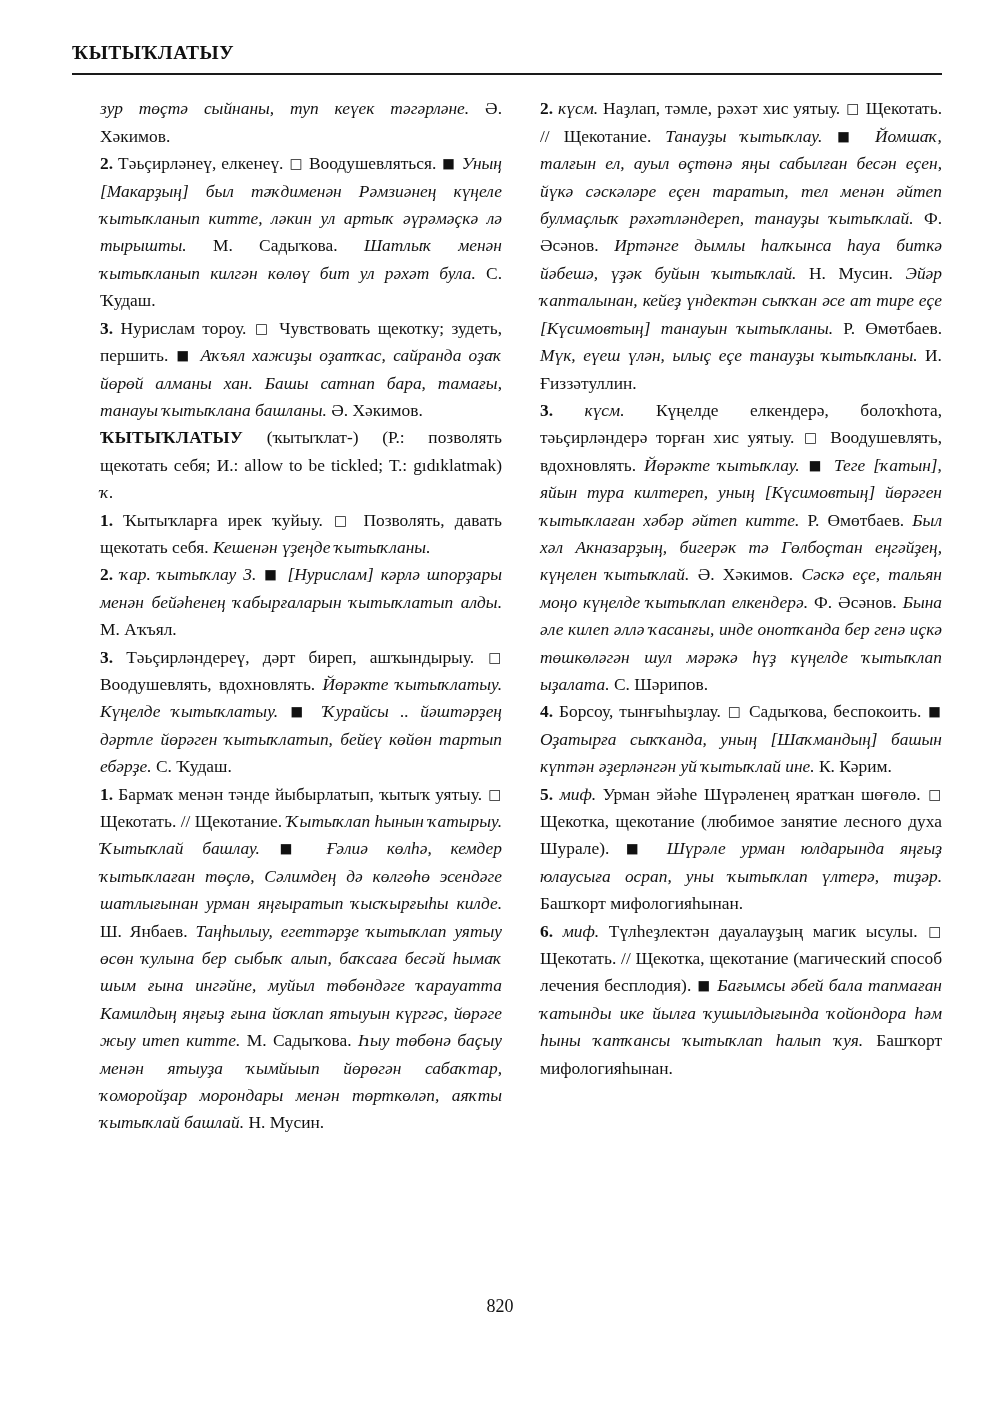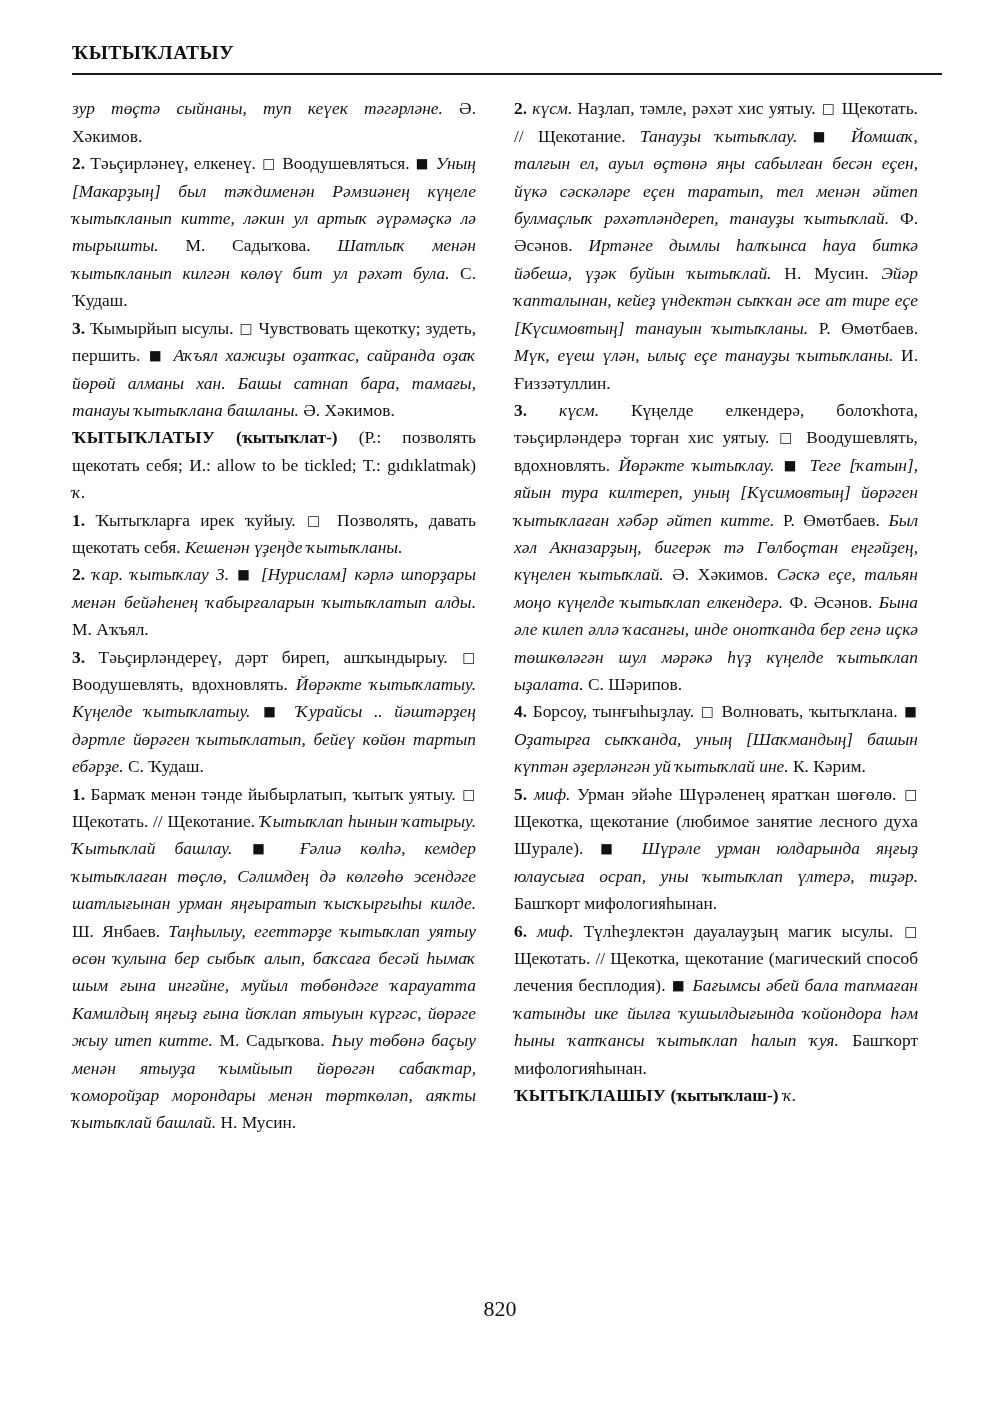--- a/index.html
+++ b/index.html
@@ -34,38 +34,39 @@
     border: 0;
     border-top: 2.1px solid #1a1a1a;
     margin: 0 0 20px 0;
     width: 100%;
   }
   .columns {
     display: flex;
     flex-direction: row;
     gap: 38px;
     height: 1185px;
+    margin-left: 28px;
   }
   .col {
     width: 404px;
     font-size: 17.4px;
     line-height: 27.4px;
     text-align: justify;
     text-justify: inter-word;
     hyphens: manual;
   }
   .col p {
     margin: 0;
     text-indent: 0;
   }
   .p-ind {
     text-indent: 24px;
   }
   .ital { font-style: italic; }
-  .bold { font-weight: bold; }
+  .bold { font-weight: normal; }
   .hw {
     font-weight: bold;
     letter-spacing: 0.3px;
   }
   .sense-num {
     font-weight: bold;
   }
   .mark-open {
     font-family: "DejaVu Sans", sans-serif;
     font-size: 13.5px;
@@ -77,67 +78,66 @@
     font-size: 13.5px;
     vertical-align: 1px;
     padding: 0 1px;
   }
   .folio {
     position: absolute;
     left: 0;
     top: 1296px;
     width: 1000px;
     text-align: center;
-    font-size: 22px;
+    font-size: 18px;
   }
 </style>
 </head>
 <body>
 
 <div class="page">
 
   <div class="running-head">ҠЫТЫҠЛАТЫУ</div>
   <hr class="head-rule">
 
   <div class="columns">
 
     <div class="col">
 
       <p><span class="ital">зур төçтә сыйнаны, туп кеүек тәгәрләне.</span><span> Ә. Хәкимов.</span></p>
 
       <p class="p-ind"><span class="sense-num">2.</span> <span>Тәьçирләнеү, елкенеү.</span> <span class="mark-open">□</span> <span>Воодушевляться.</span> <span class="mark-filled">■</span> <span class="ital">Уның [Макарҙың] был тәҡдименән Рәмзиәнең күңеле ҡытыҡланып китте, ләкин ул артыҡ әүрәмәçкә лә тырышты.</span> <span>М. Садыҡова.</span> <span class="ital">Шатлыҡ менән ҡытыҡланып килгән көлөү бит ул рәхәт була.</span> <span>С. Ҡудаш.</span></p>
 
-      <p class="p-ind"><span class="sense-num">3.</span> <span>Ҡымырйып ысулы.</span> <span class="mark-open">□</span> <span>Чувствовать щекотку; зудеть, першить.</span> <span class="mark-filled">■</span> <span class="ital">Аҡъял хажиҙы оҙатҡас, сайранда оҙаҡ йөрөй алманы хан. Башы сатнап бара, тамағы, танауы ҡытыҡлана башланы.</span> <span>Ә. Хәкимов.</span></p>
+      <p class="p-ind"><span class="sense-num">3.</span> <span>Нурислам тороу.</span> <span class="mark-open">□</span> <span>Чувствовать щекотку; зудеть, першить.</span> <span class="mark-filled">■</span> <span class="ital">Аҡъял хажиҙы оҙатҡас, сайранда оҙаҡ йөрөй алманы хан. Башы сатнап бара, тамағы, танауы ҡытыҡлана башланы.</span> <span>Ә. Хәкимов.</span></p>
 
       <p class="p-ind"><span class="hw">ҠЫТЫҠЛАТЫУ</span> <span class="bold">(ҡытыҡлат-)</span> <span>(Р.: позволять щекотать себя; И.: allow to be tickled; Т.: gıdıklatmak)</span> <span class="ital">ҡ.</span></p>
 
       <p class="p-ind"><span class="sense-num">1.</span> <span>Ҡытыҡларға ирек ҡуйыу.</span> <span class="mark-open">□</span> <span>Позволять, давать щекотать себя.</span> <span class="ital">Кешенән үҙеңде ҡытыҡланы.</span></p>
 
       <p class="p-ind"><span class="sense-num">2.</span> <span class="ital">ҡар. ҡытыҡлау 3.</span> <span class="mark-filled">■</span> <span class="ital">[Нурислам] кәрлә шпорҙары менән бейәһенең ҡабырғаларын ҡытыҡлатып алды.</span> <span>М. Аҡъял.</span></p>
 
       <p class="p-ind"><span class="sense-num">3.</span> <span>Тәьçирләндереү, дәрт биреп, ашҡындырыу.</span> <span class="mark-open">□</span> <span>Воодушевлять, вдохновлять.</span> <span class="ital">Йөрәкте ҡытыҡлатыу. Күңелде ҡытыҡлатыу.</span> <span class="mark-filled">■</span> <span class="ital">Ҡурайсы .. йәштәрҙең дәртле йөрәген ҡытыҡлатып, бейеү көйөн тартып ебәрҙе.</span> <span>С. Ҡудаш.</span></p>
 
 
       <p class="p-ind"><span class="sense-num">1.</span> <span>Бармаҡ менән тәнде йыбырлатып, ҡытыҡ уятыу.</span> <span class="mark-open">□</span> <span>Щекотать. // Щекотание.</span> <span class="ital">Ҡытыҡлап һынын ҡатырыу. Ҡытыҡлай башлау.</span> <span class="mark-filled">■</span> <span class="ital">Ғәлиә көлһә, кемдер ҡытыҡлаған төçлө, Сәлимдең дә көлгөһө эсендәге шатлығынан урман яңғыратып ҡысҡырғыһы килде.</span> <span>Ш. Янбаев.</span> <span class="ital">Таңһылыу, егеттәрҙе ҡытыҡлап уятыу өсөн ҡулына бер сыбыҡ алып, баҡсаға бесәй һымаҡ шым ғына ингәйне, муйыл төбөндәге ҡарауатта Камилдың яңғыҙ ғына йоҡлап ятыуын күргәс, йөрәге жыу итеп китте.</span> <span>М. Садыҡова.</span> <span class="ital">Һыу төбөнә баçыу менән ятыуҙа ҡымйыып йөрөгән сабаҡтар, ҡоморойҙар морондары менән төрткөләп, аяҡты ҡытыҡлай башлай.</span> <span>Н. Мусин.</span></p>
 
     </div>
 
     <div class="col">
 
       <p class="p-ind"><span class="sense-num">2.</span> <span class="ital">күсм.</span> <span>Наҙлап, тәмле, рәхәт хис уятыу.</span> <span class="mark-open">□</span> <span>Щекотать. // Щекотание.</span> <span class="ital">Танауҙы ҡытыҡлау.</span> <span class="mark-filled">■</span> <span class="ital">Йомшаҡ, талғын ел, ауыл өçтөнә яңы сабылған бесән еçен, йүкә сәскәләре еçен таратып, тел менән әйтеп булмаçлыҡ рәхәтләндереп, танауҙы ҡытыҡлай.</span> <span>Ф. Әсәнов.</span> <span class="ital">Иртәнге дымлы һалҡынса һауа биткә йәбешә, үҙәк буйын ҡытыҡлай.</span> <span>Н. Мусин.</span> <span class="ital">Эйәр ҡапталынан, кейеҙ үндектән сыҡҡан әсе ат тире еçе [Күсимовтың] танауын ҡытыҡланы.</span> <span>Р. Өмөтбаев.</span> <span class="ital">Мүк, еүеш үлән, ылыç еçе танауҙы ҡытыҡланы.</span> <span>И. Ғиззәтуллин.</span></p>
 
       <p class="p-ind"><span class="sense-num">3.</span> <span class="ital">күсм.</span> <span>Күңелде елкендерә, болоҡһота, тәьçирләндерә торған хис уятыу.</span> <span class="mark-open">□</span> <span>Воодушевлять, вдохновлять.</span> <span class="ital">Йөрәкте ҡытыҡлау.</span> <span class="mark-filled">■</span> <span class="ital">Теге [ҡатын], яйын тура килтереп, уның [Күсимовтың] йөрәген ҡытыҡлаған хәбәр әйтеп китте.</span> <span>Р. Өмөтбаев.</span> <span class="ital">Был хәл Акназарҙың, бигерәк тә Гөлбоçтан еңгәйҙең, күңелен ҡытыҡлай.</span> <span>Ә. Хәкимов.</span> <span class="ital">Сәскә еçе, тальян моңо күңелде ҡытыҡлап елкендерә.</span> <span>Ф. Әсәнов.</span> <span class="ital">Бына әле килеп әллә ҡасанғы, инде онотҡанда бер генә иçкә төшкөләгән шул мәрәкә һүҙ күңелде ҡытыҡлап ыҙалата.</span> <span>С. Шәрипов.</span></p>
 
-      <p class="p-ind"><span class="sense-num">4.</span> <span>Борсоу, тынғыһыҙлау.</span> <span class="mark-open">□</span> <span>Волновать, ҡытыҡлана.</span> <span class="mark-filled">■</span> <span class="ital">Оҙатырға сыҡҡанда, уның [Шаҡмандың] башын күптән әҙерләнгән уй ҡытыҡлай ине.</span> <span>К. Кәрим.</span></p>
+      <p class="p-ind"><span class="sense-num">4.</span> <span>Борсоу, тынғыһыҙлау.</span> <span class="mark-open">□</span> <span>Садыҡова, беспокоить.</span> <span class="mark-filled">■</span> <span class="ital">Оҙатырға сыҡҡанда, уның [Шаҡмандың] башын күптән әҙерләнгән уй ҡытыҡлай ине.</span> <span>К. Кәрим.</span></p>
 
       <p class="p-ind"><span class="sense-num">5.</span> <span class="ital">миф.</span> <span>Урман эйәһе Шүрәленең яратҡан шөғөлө.</span> <span class="mark-open">□</span> <span>Щекотка, щекотание (любимое занятие лесного духа Шурале).</span> <span class="mark-filled">■</span> <span class="ital">Шүрәле урман юлдарында яңғыҙ юлаусыға осрап, уны ҡытыҡлап үлтерә, тиҙәр.</span> <span>Башҡорт мифологияһынан.</span></p>
 
       <p class="p-ind"><span class="sense-num">6.</span> <span class="ital">миф.</span> <span>Түлһеҙлектән дауалауҙың магик ысулы.</span> <span class="mark-open">□</span> <span>Щекотать. // Щекотка, щекотание (магический способ лечения бесплодия).</span> <span class="mark-filled">■</span> <span class="ital">Бағымсы әбей бала тапмаған ҡатынды ике йылға ҡушылдығында ҡойондора һәм һыны ҡатҡансы ҡытыҡлап һалып ҡуя.</span> <span>Башҡорт мифологияһынан.</span></p>
 
-      <p class="p-ind"><span class="hw">ҠЫТЫҠЛАШЫУ</span> <span class="bold">(ҡытыҡлаш-)</span> <span class="ital">ҡ.</span></p>
 
 
     </div>
   </div>
 
   <div class="folio">820</div>
 
 </div>
 
 </body></html>

